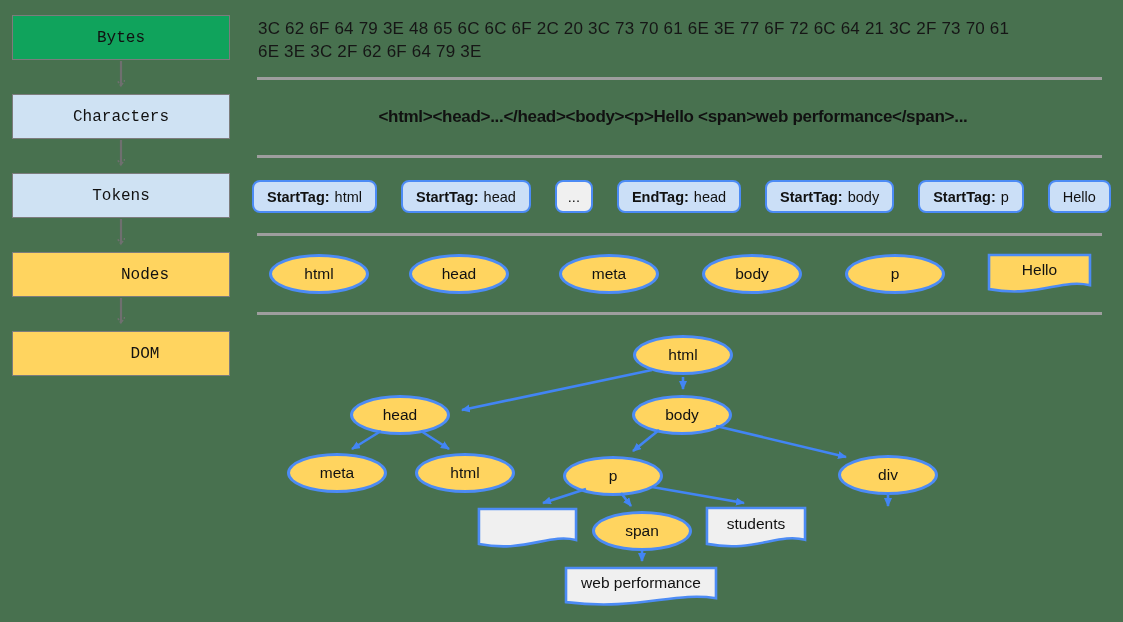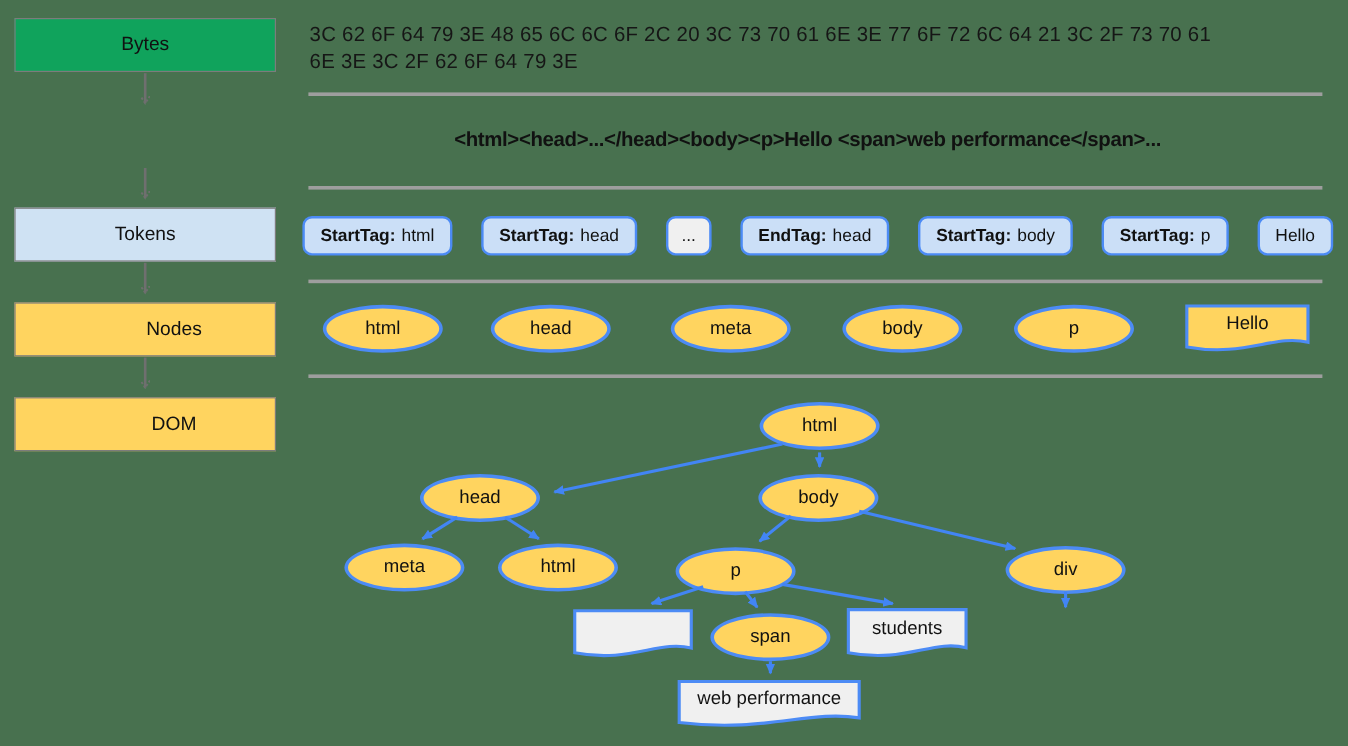--- a/index.html
+++ b/index.html
@@ -9,21 +9,21 @@
     font-family:"Liberation Sans", sans-serif;
     color:#141414;
   }
   .canvas{position:absolute;inset:0;}
 
   
   .stage{
     position:absolute;left:12px;width:218px;height:45px;
     border:1.5px solid #7c7c7c;box-sizing:border-box;
     display:flex;align-items:center;justify-content:center;
-    font-size:16px;color:#111;z-index:2;
+    font-size:16px;color:#111;z-index:2;font-family:Liberation Mono, monospace;
   }
   .stage.green{background:#10A35C;}
   .stage.blue{background:#CFE2F3;}
   .stage.yellow{background:#FFD45F;padding-left:48px;}
 
   
   .hex{
     position:absolute;left:258px;top:17px;width:800px;
     font-size:17px;line-height:23px;color:#161616;font-weight:500;
     letter-spacing:0.2px;z-index:2;
@@ -70,20 +70,23 @@
   
   svg.overlay{position:absolute;inset:0;z-index:3;pointer-events:none;}
 </style>
 </head>
 <body>
 
 <div class="canvas">
 
   <div class="stage green" style="top:15px">
     <span>Bytes</span>
+  </div>
+  <div class="stage blue" style="top:94px">
+    <span>Characters</span>
   </div>
   <div class="stage blue" style="top:173px">
     <span>Tokens</span>
   </div>
   <div class="stage yellow" style="top:252px">
     <span>Nodes</span>
   </div>
   <div class="stage yellow" style="top:331px">
     <span>DOM</span>
   </div>

